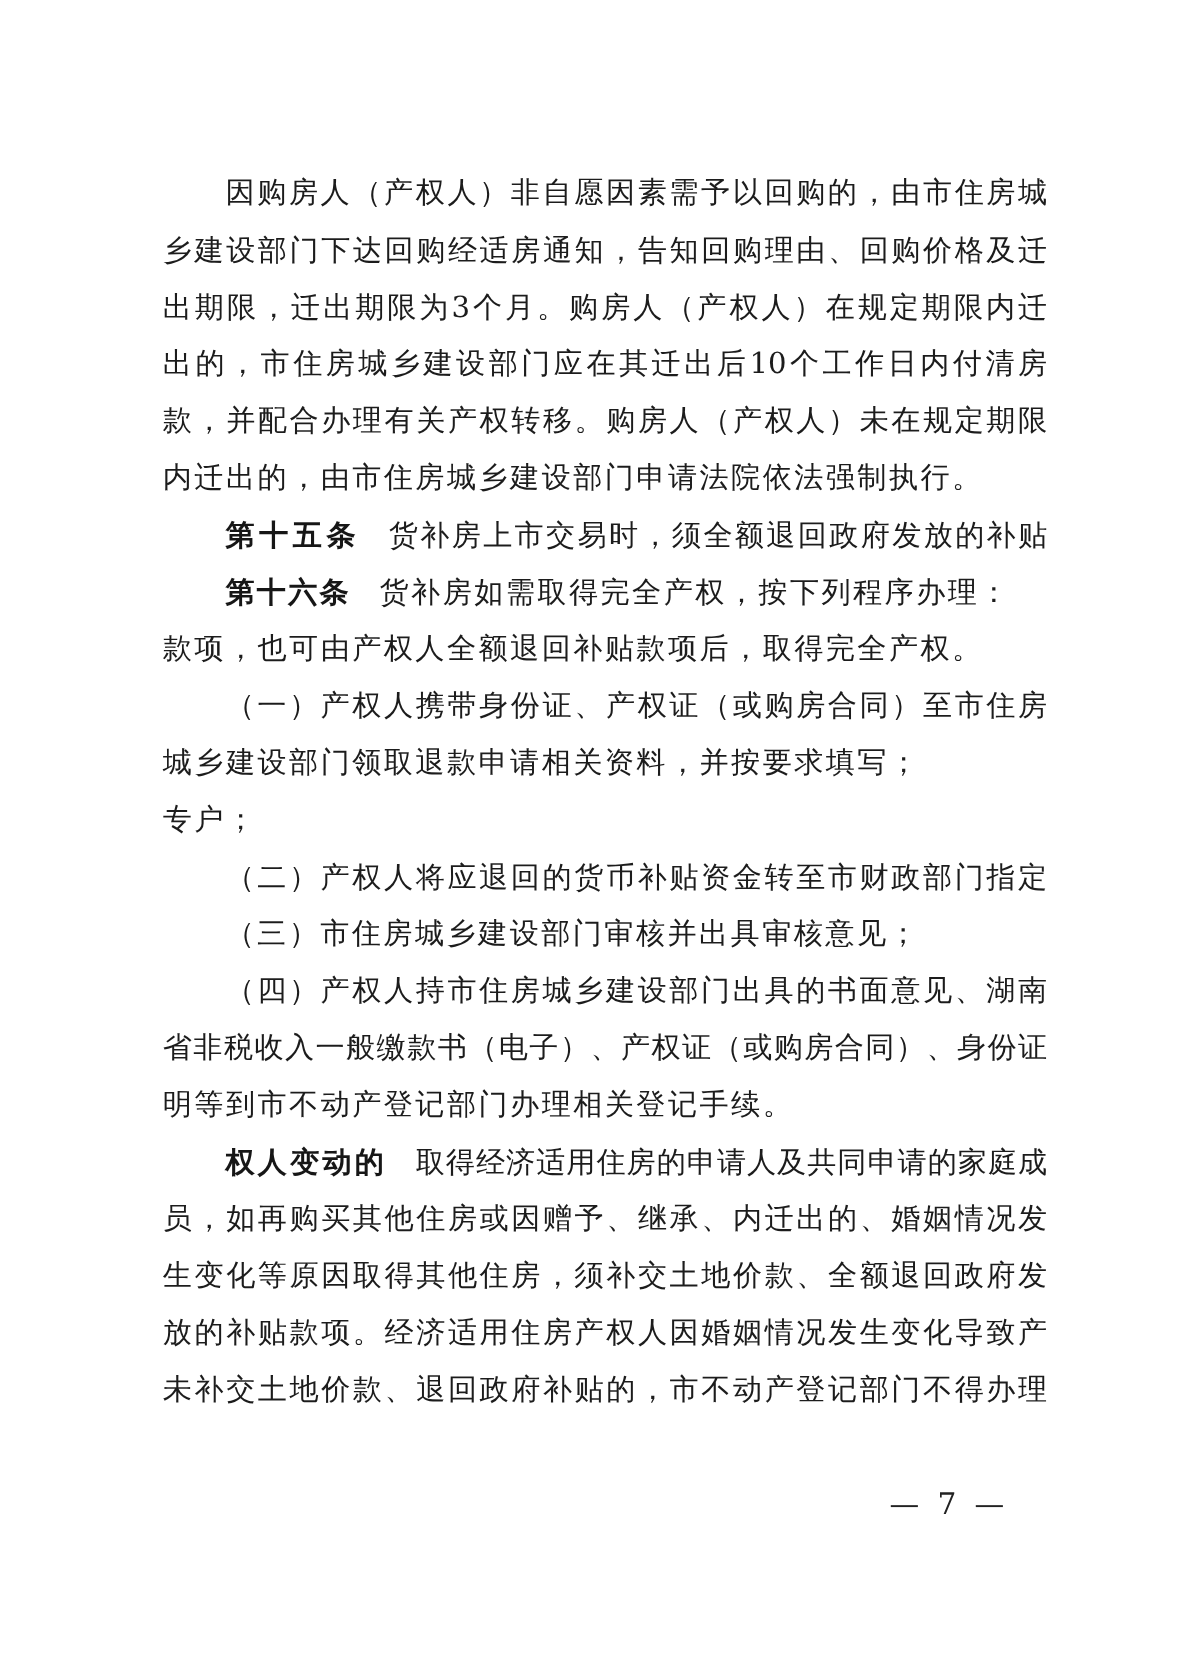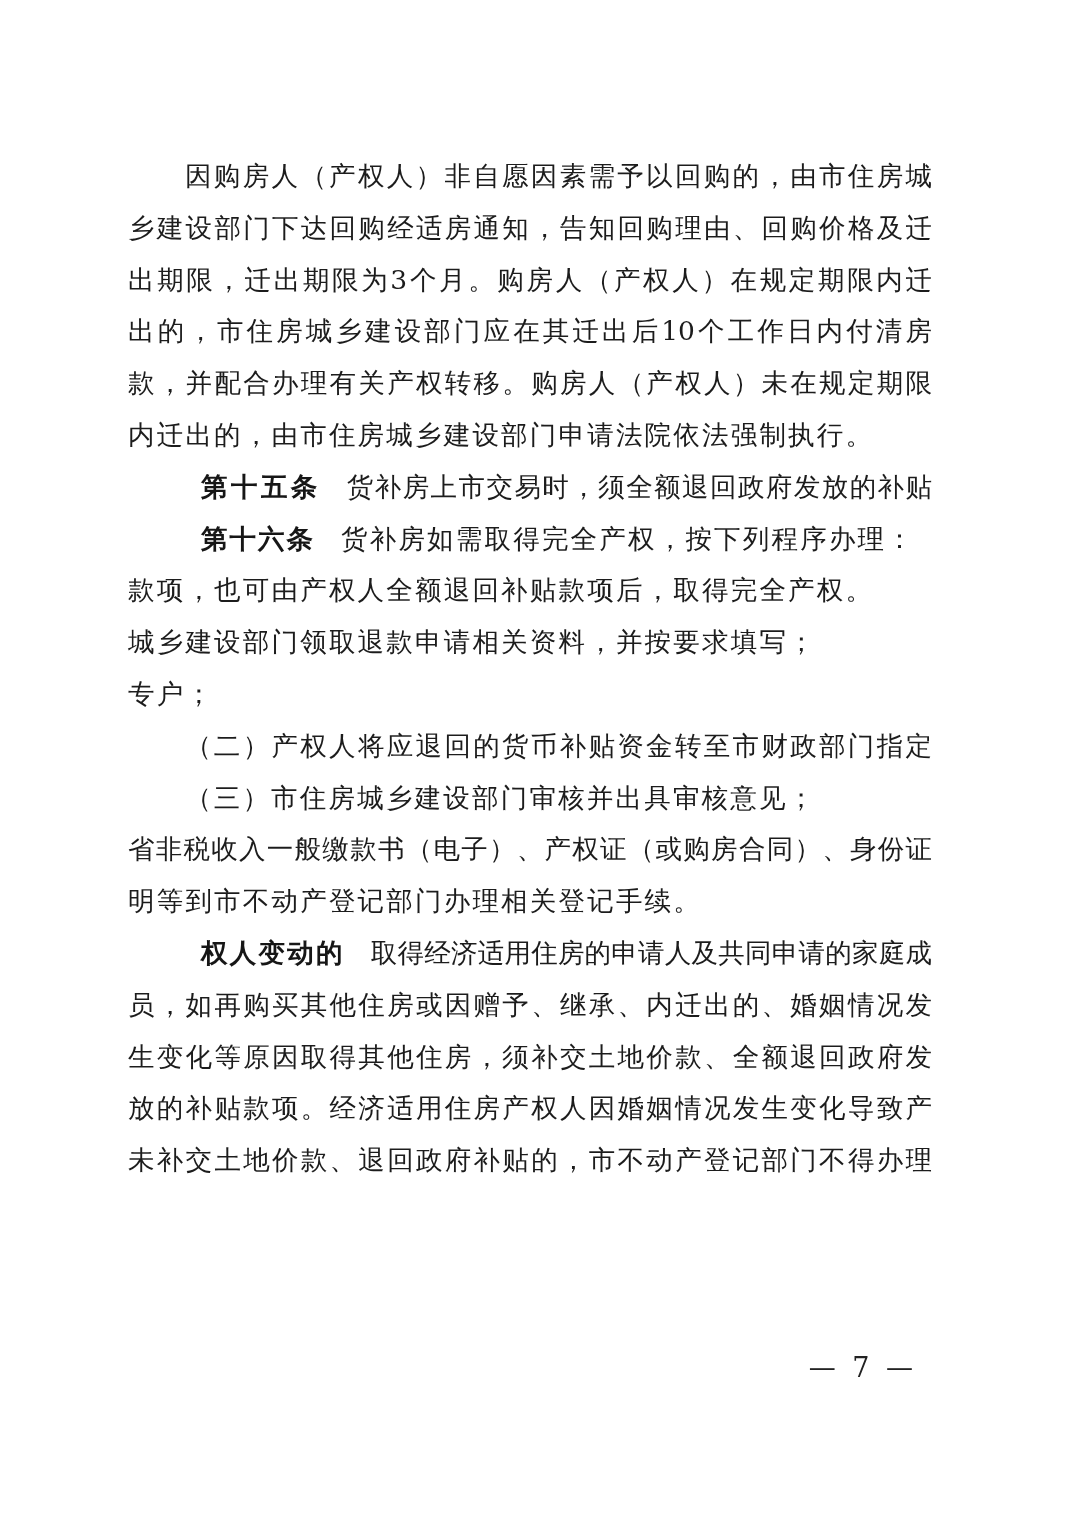--- a/index.html
+++ b/index.html
@@ -15,21 +15,21 @@
     font-family: "DejaVu Serif", "Liberation Serif", serif;
     color: #1c1c1c;
   }
   .doc-page {
     position: absolute;
     inset: 0;
     background: #ffffff;
   }
   .doc-body {
     position: absolute;
-    left: 128px;
+    left: 148px;
     top: 150px;
     width: 804px;
   }
   .ln {
     height: 51.8px;
     line-height: 51.8px;
     font-size: 26.5px;
     letter-spacing: 2.2px;
     white-space: nowrap;
     overflow: visible;
@@ -42,21 +42,20 @@
   }
   .ind {
     padding-left: 57px;
   }
   .term {
     font-family: "DejaVu Sans", "Liberation Sans", sans-serif;
     font-weight: bold;
     letter-spacing: 2px;
     margin-right: 26px;
     color: #161616;
-    margin-left: 16px;
   }
   .page-number {
     position: absolute;
     top: 1348px;
     right: 157px;
     font-size: 27px;
     letter-spacing: 4px;
     line-height: 40px;
     color: #222222;
   }
@@ -72,24 +71,26 @@
     <div class="ln jf"><span class="t">出期限，迁出期限为3个月。购房人（产权人）在规定期限内迁</span></div>
     <div class="ln jf"><span class="t">出的，市住房城乡建设部门应在其迁出后10个工作日内付清房</span></div>
     <div class="ln jf"><span class="t">款，并配合办理有关产权转移。购房人（产权人）未在规定期限</span></div>
     <div class="ln"><span class="t">内迁出的，由市住房城乡建设部门申请法院依法强制执行。</span></div>
 
     <div class="ln ind jf"><b class="term">第十五条</b><span class="t">货补房上市交易时，须全额退回政府发放的补贴</span></div>
     <div class="ln ind"><b class="term">第十六条</b><span class="t">货补房如需取得完全产权，按下列程序办理：</span></div>
 
     <div class="ln"><span class="t">款项，也可由产权人全额退回补贴款项后，取得完全产权。</span></div>
 
+    <div class="ln ind jf"><span class="t">（一）产权人携带身份证、产权证（或购房合同）至市住房</span></div>
     <div class="ln"><span class="t">城乡建设部门领取退款申请相关资料，并按要求填写；</span></div>
     <div class="ln"><span class="t">专户；</span></div>
     <div class="ln ind jf"><span class="t">（二）产权人将应退回的货币补贴资金转至市财政部门指定</span></div>
     <div class="ln ind"><span class="t">（三）市住房城乡建设部门审核并出具审核意见；</span></div>
+    <div class="ln ind jf"><span class="t">（四）产权人持市住房城乡建设部门出具的书面意见、湖南</span></div>
     <div class="ln jf"><span class="t">省非税收入一般缴款书（电子）、产权证（或购房合同）、身份证</span></div>
     <div class="ln"><span class="t">明等到市不动产登记部门办理相关登记手续。</span></div>
 
     <div class="ln ind jf"><b class="term">权人变动的</b><span class="t">取得经济适用住房的申请人及共同申请的家庭成</span></div>
     <div class="ln jf"><span class="t">员，如再购买其他住房或因赠予、继承、内迁出的、婚姻情况发</span></div>
     <div class="ln jf"><span class="t">生变化等原因取得其他住房，须补交土地价款、全额退回政府发</span></div>
     <div class="ln jf"><span class="t">放的补贴款项。经济适用住房产权人因婚姻情况发生变化导致产</span></div>
     <div class="ln jf"><span class="t">未补交土地价款、退回政府补贴的，市不动产登记部门不得办理</span></div>
 
   </div>

